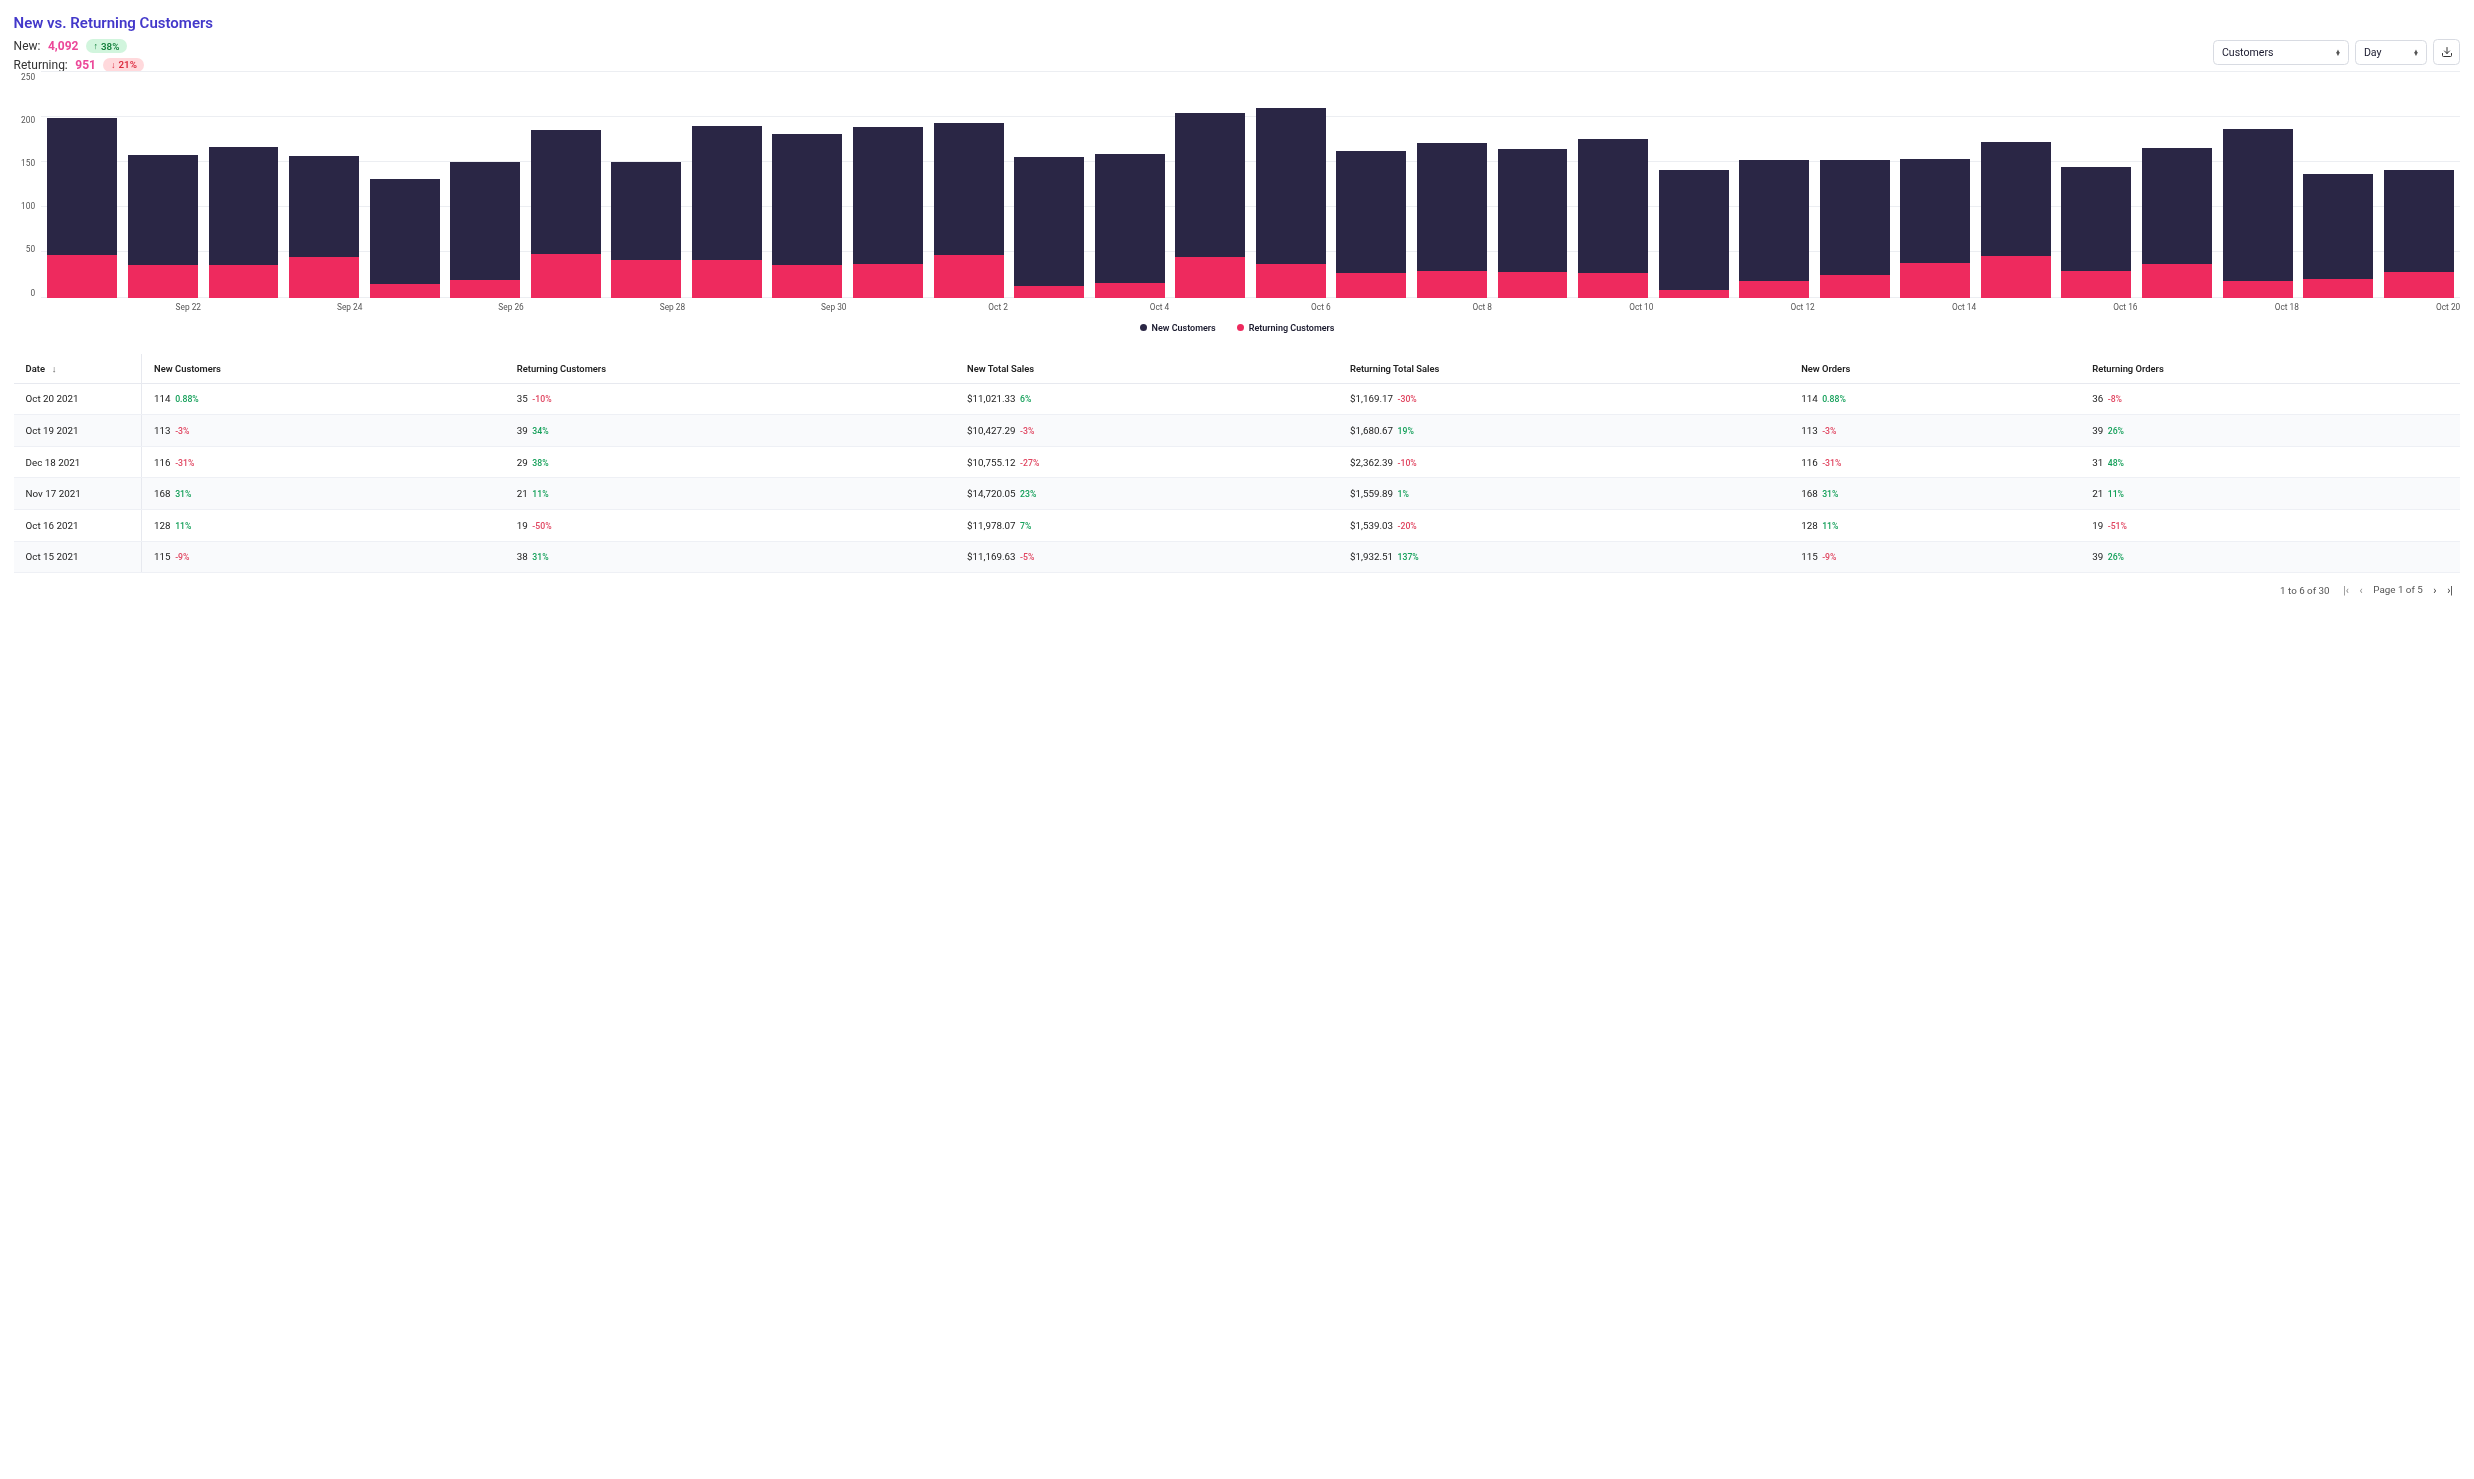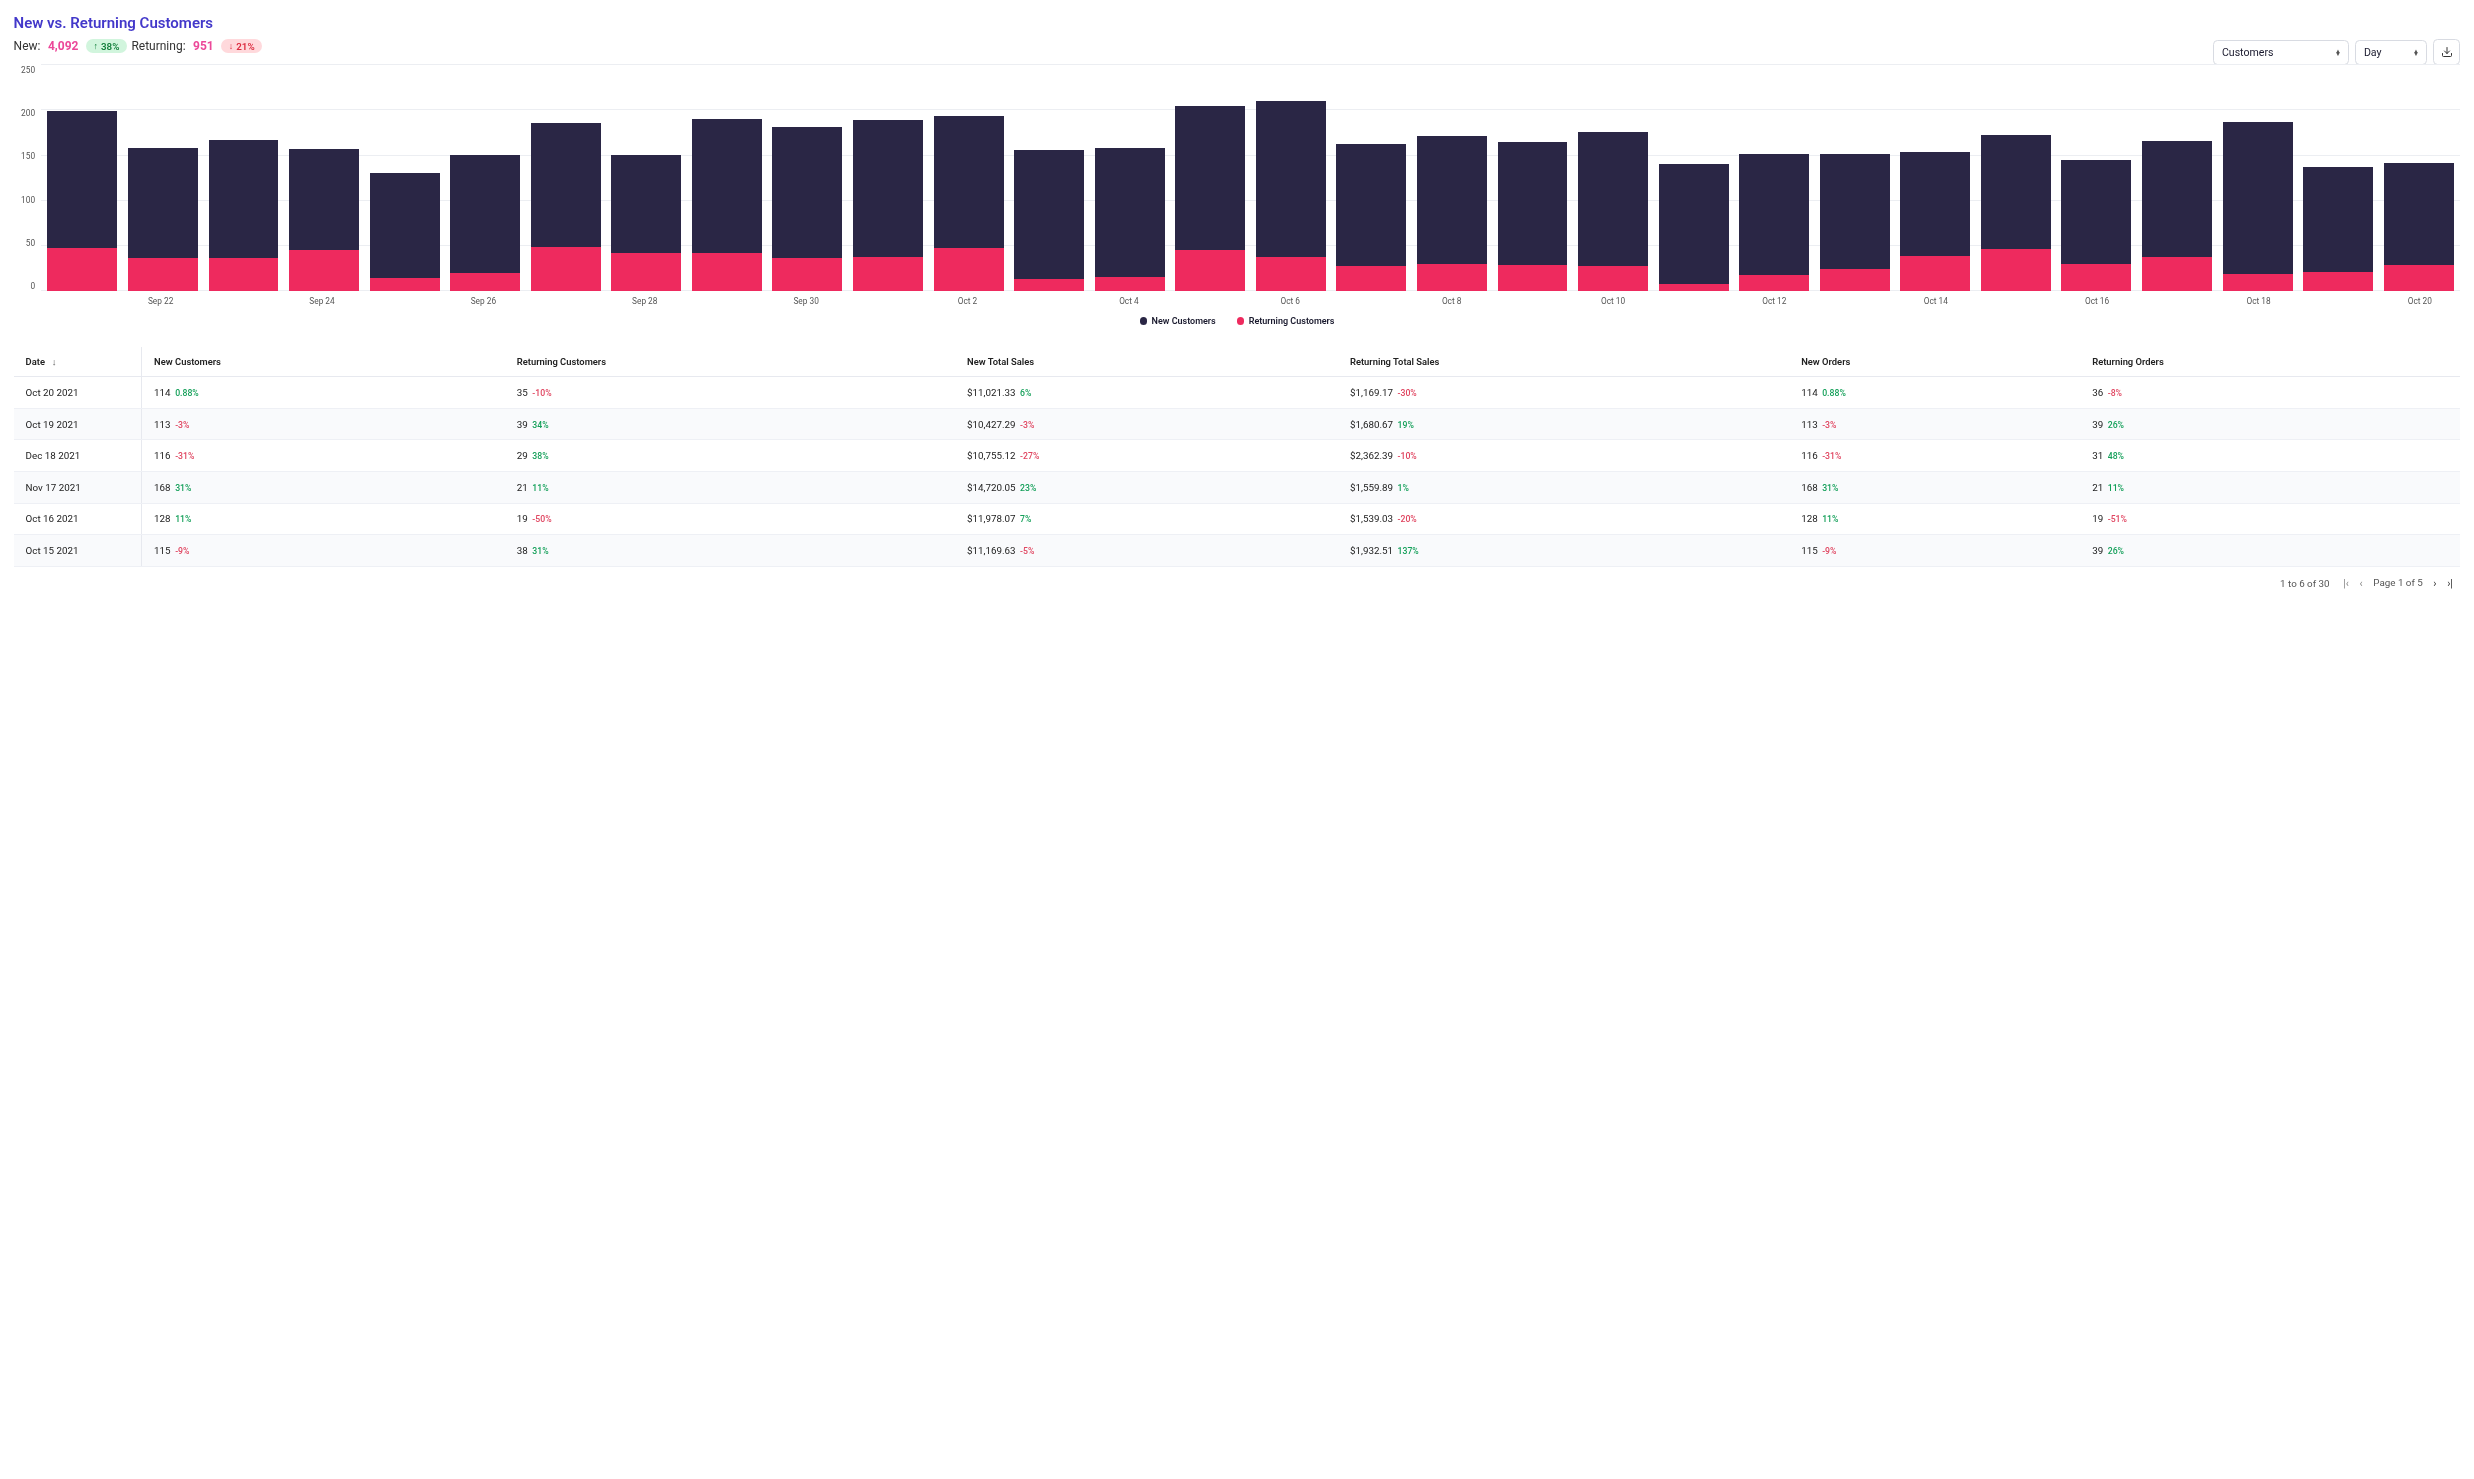--- a/index.html
+++ b/index.html
@@ -16,21 +16,21 @@
   font-weight: 600;
   margin-bottom: 7.5px;
 }
 .header-row {
   display: flex;
   justify-content: space-between;
   align-items: flex-start;
 }
 .stats {
   display: flex;
-  flex-direction: row;
+  flex-direction: column;
   gap: 4.5px;
 }
 .stat-line {
   display: flex;
   align-items: center;
   gap: 7.5px;
   font-size: 12px;
   color: #333;
 }
 .stat-line .val {
@@ -84,21 +84,21 @@
 }
 .bar-col { flex:1; display:flex; flex-direction:column; align-items:center; height:100%; justify-content:flex-end; padding:0 5.3px;}
 .bar-stack {
   width:100%; display:flex; flex-direction:column-reverse;
 }
 .seg-ret { background:#ee2a5e; width:100%; }
 .seg-new { background:#2a2645; width:100%; }
 .xlabels {
   display:flex; margin-left:26px; font-size:8.3px; color:#555; margin-top:4.5px;
 }
-.xlabels .xl { flex:1; text-align:center; white-space:nowrap; }
+.xlabels .xl { flex:1; text-align:right; white-space:nowrap; }
 .legend {
   display:flex; gap:21px; justify-content:center; margin-top:10.6px; font-size:9px; font-weight:600;
 }
 .legend-item { display:flex; align-items:center; gap:4.5px; }
 .swatch { width:7.5px; height:7.5px; border-radius:50%; }
 .sw-new{ background:#2a2645; } .sw-ret{ background:#ee2a5e; }
 
 .table { width:100%; border-collapse:collapse; margin-top:21px; }
 .table th {
   text-align:left; font-size:9.4px; font-weight:600; color:#222;

